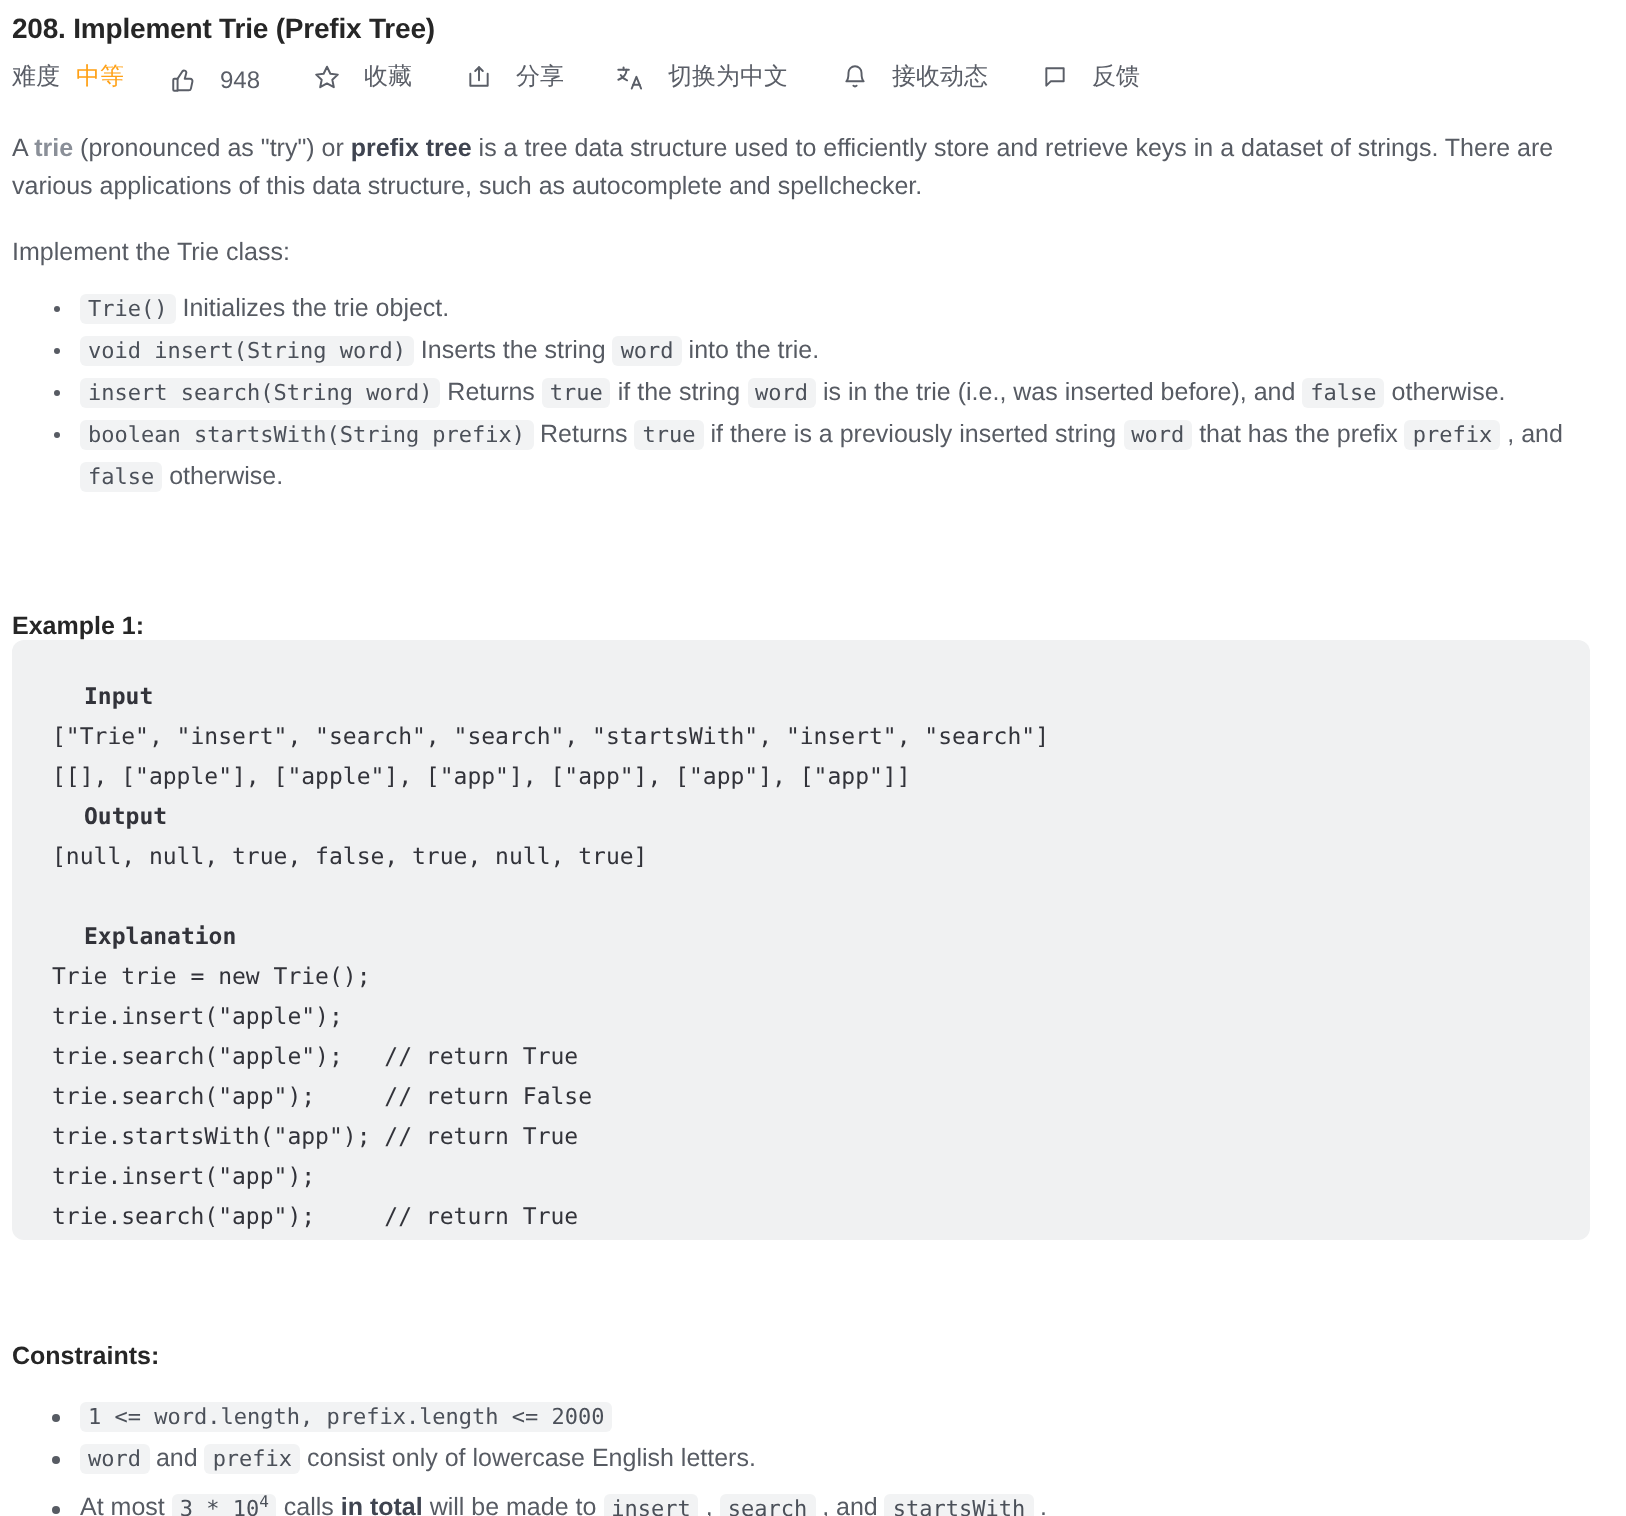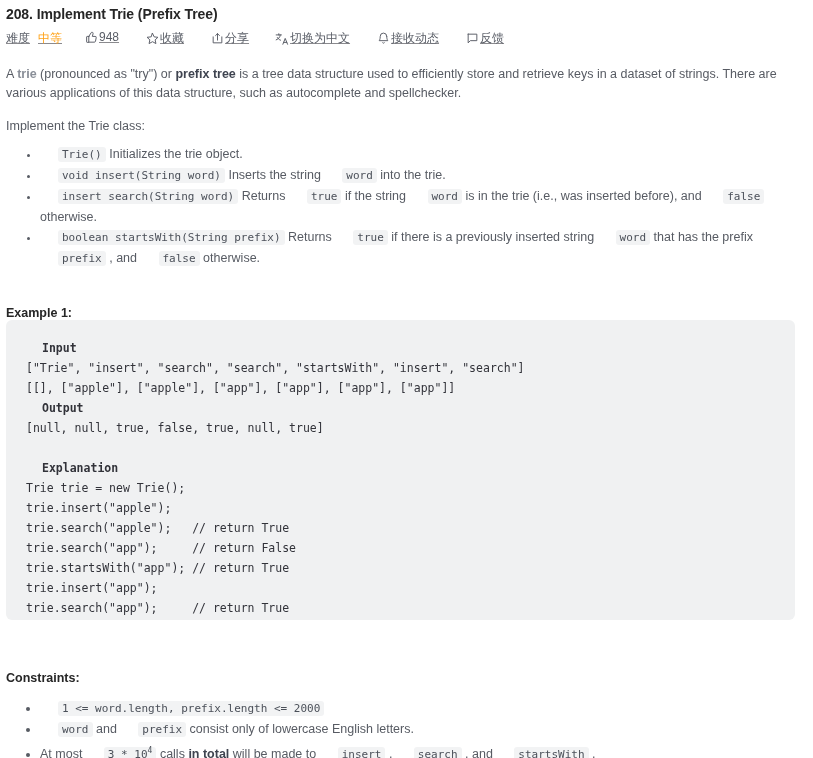--- a/index.html
+++ b/index.html
@@ -19,31 +19,30 @@
     font-size: 14px;
     font-weight: bold;
     color: #262626;
     padding: 6px 0 0 6px;
     letter-spacing: -0.1px;
   }
 
   
   .toolbar {
     display: flex;
-    align-items: flex-start;
+    align-items: flex-end;
     padding: 8px 0 0 6px;
     font-size: 12px;
     color: #3c3c4399;
     gap: 0;
-    text-decoration: underline;
   }
   .tool {
     display: flex;
     align-items: center;
-    gap: 1px;
+    gap: 12px;
     color: #5a5e67;
     margin-right: 26px;
     white-space: nowrap;
     cursor: pointer;
   }
   .diff-label { color: #5a5e67; font-size: 12px; }
   .diff-value { color: #ffa116; font-size: 12px; margin-right: 22px; cursor: pointer; }
   .tool .ico { display: inline-flex; width: 14px; height: 14px; align-items: center; justify-content: center; }
   .tool .ico svg { display: block; }
   .cnt { font-size: 12px; color: #5a5e67; }
@@ -76,21 +75,20 @@
   ul.blist li::marker { color: #575b63; font-size: 11px; }
 
   code.inl {
     font-family: "DejaVu Sans Mono", monospace;
     font-size: 11px;
     background: #f2f3f4;
     color: #4b5059;
     padding: 1px 4px;
     border-radius: 3px;
     white-space: nowrap;
-    margin-left: 18px;
   }
 
   h3.sec {
     font-size: 12.5px;
     font-weight: bold;
     color: #262626;
     margin: 0;
   }
   .sec-example { position: absolute; left: 6px; top: 306px; }
   .sec-constraints { position: absolute; left: 6px; top: 671px; text-align: right; }

